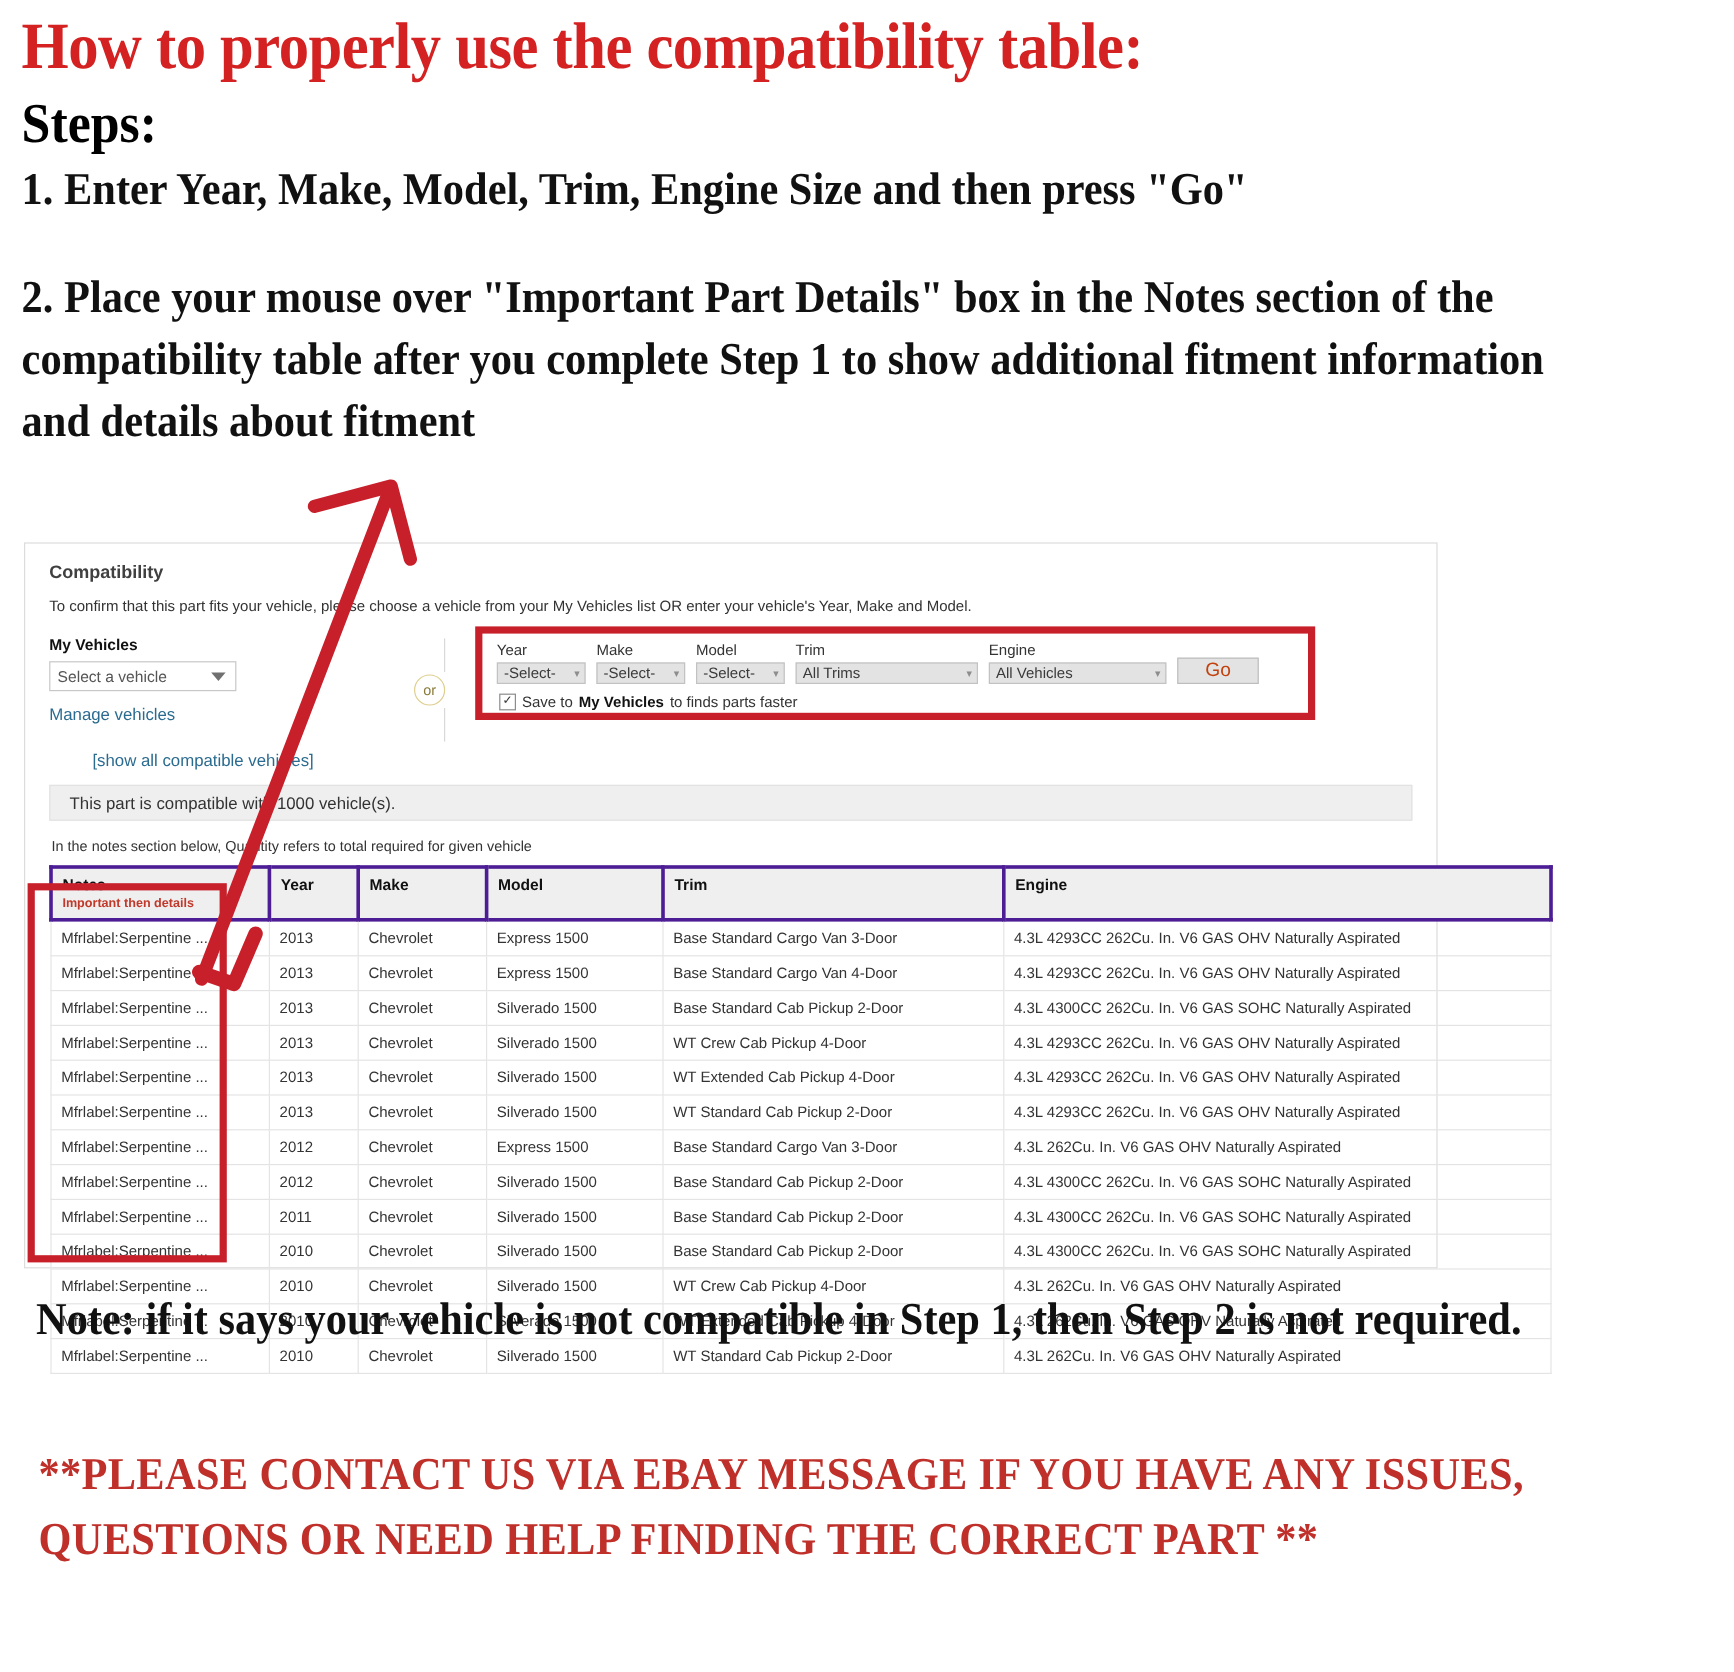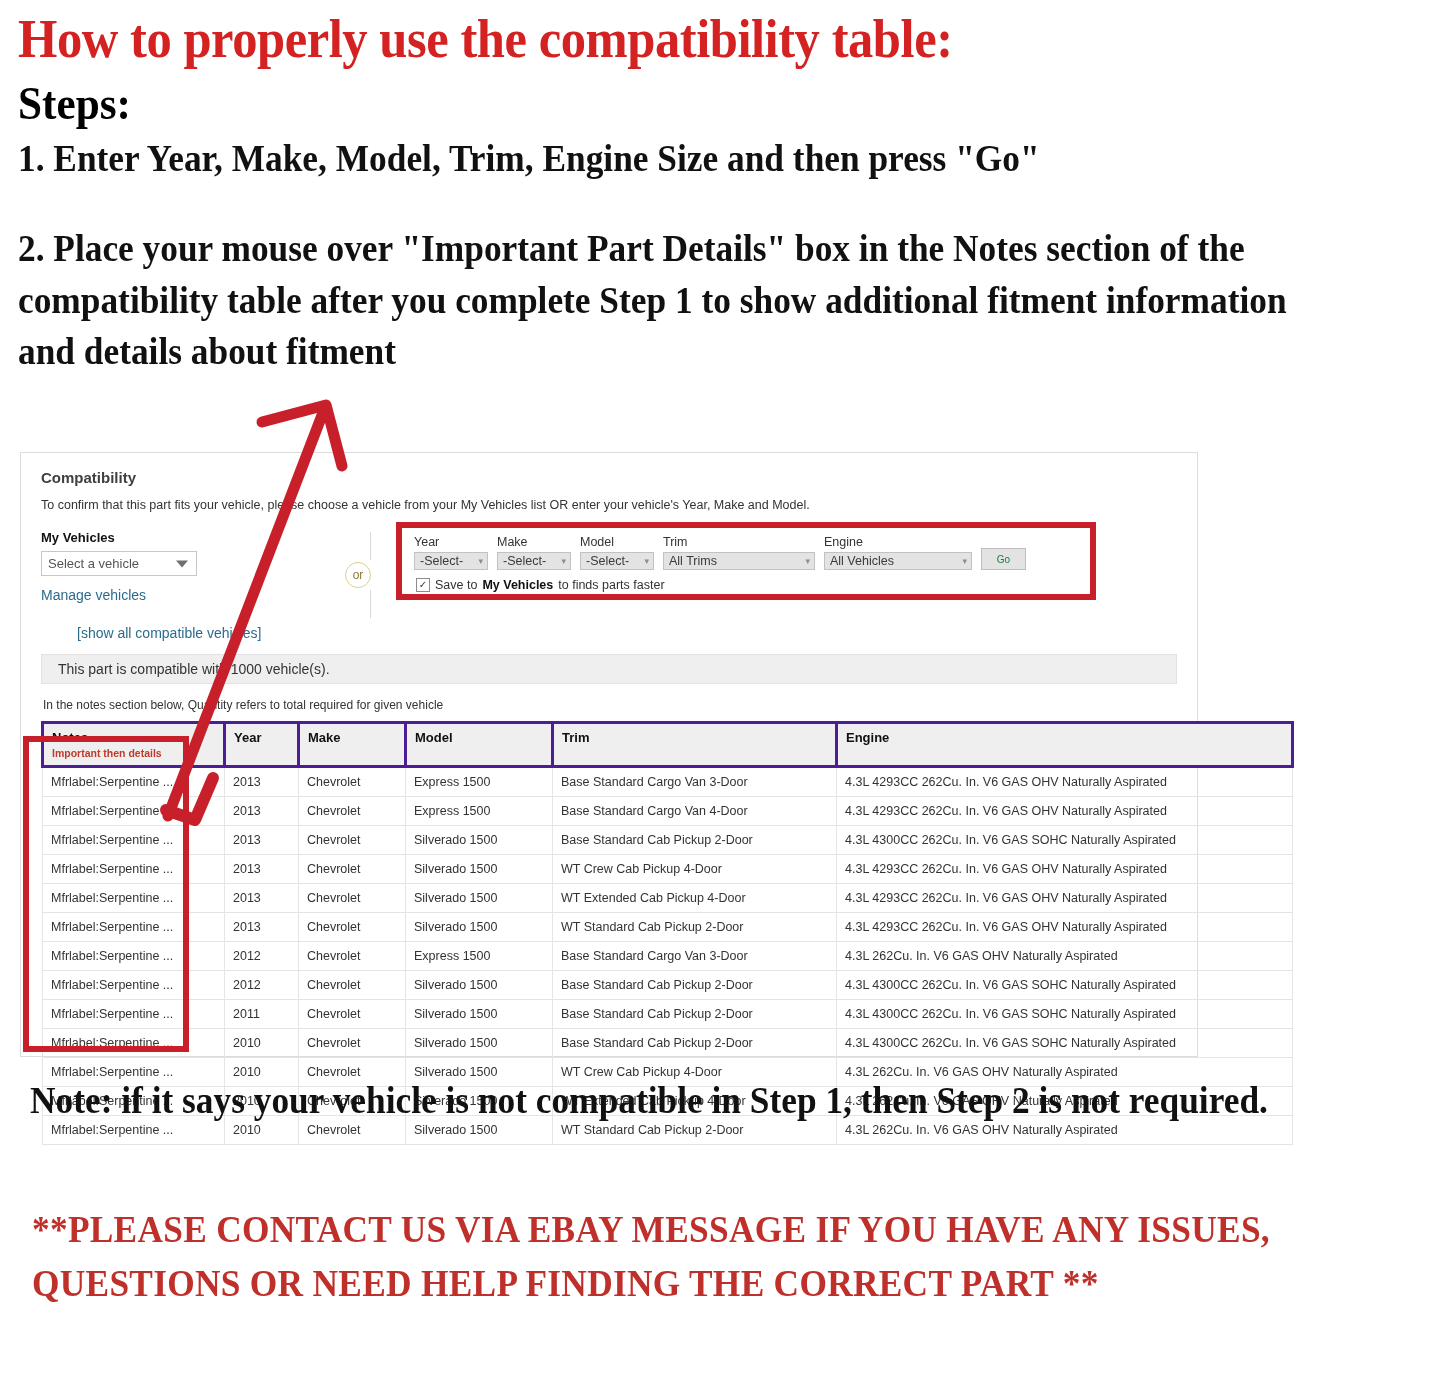--- a/index.html
+++ b/index.html
@@ -217,27 +217,27 @@
     transform: translateY(-50%);
     font-size: 9px;
     color: #8d8d8d;
   }
   .sel-year  { width: 74px; }
   .sel-make  { width: 74px; }
   .sel-model { width: 74px; }
   .sel-trim  { width: 152px; }
   .sel-engine{ width: 148px; }
   .go-btn {
-    width: 45px;
+    width: 68px;
     height: 22px;
     background: #e3e3e3;
     border: 1px solid #bdbdbd;
     box-sizing: border-box;
-    font-size: 10px;
-    color: #15803d;
+    font-size: 16px;
+    color: #c2410c;
     display: flex;
     align-items: center;
     justify-content: center;
   }
   .save-line {
     display: flex;
     align-items: center;
     gap: 5px;
     margin-top: 8px;
     margin-left: 2px;

